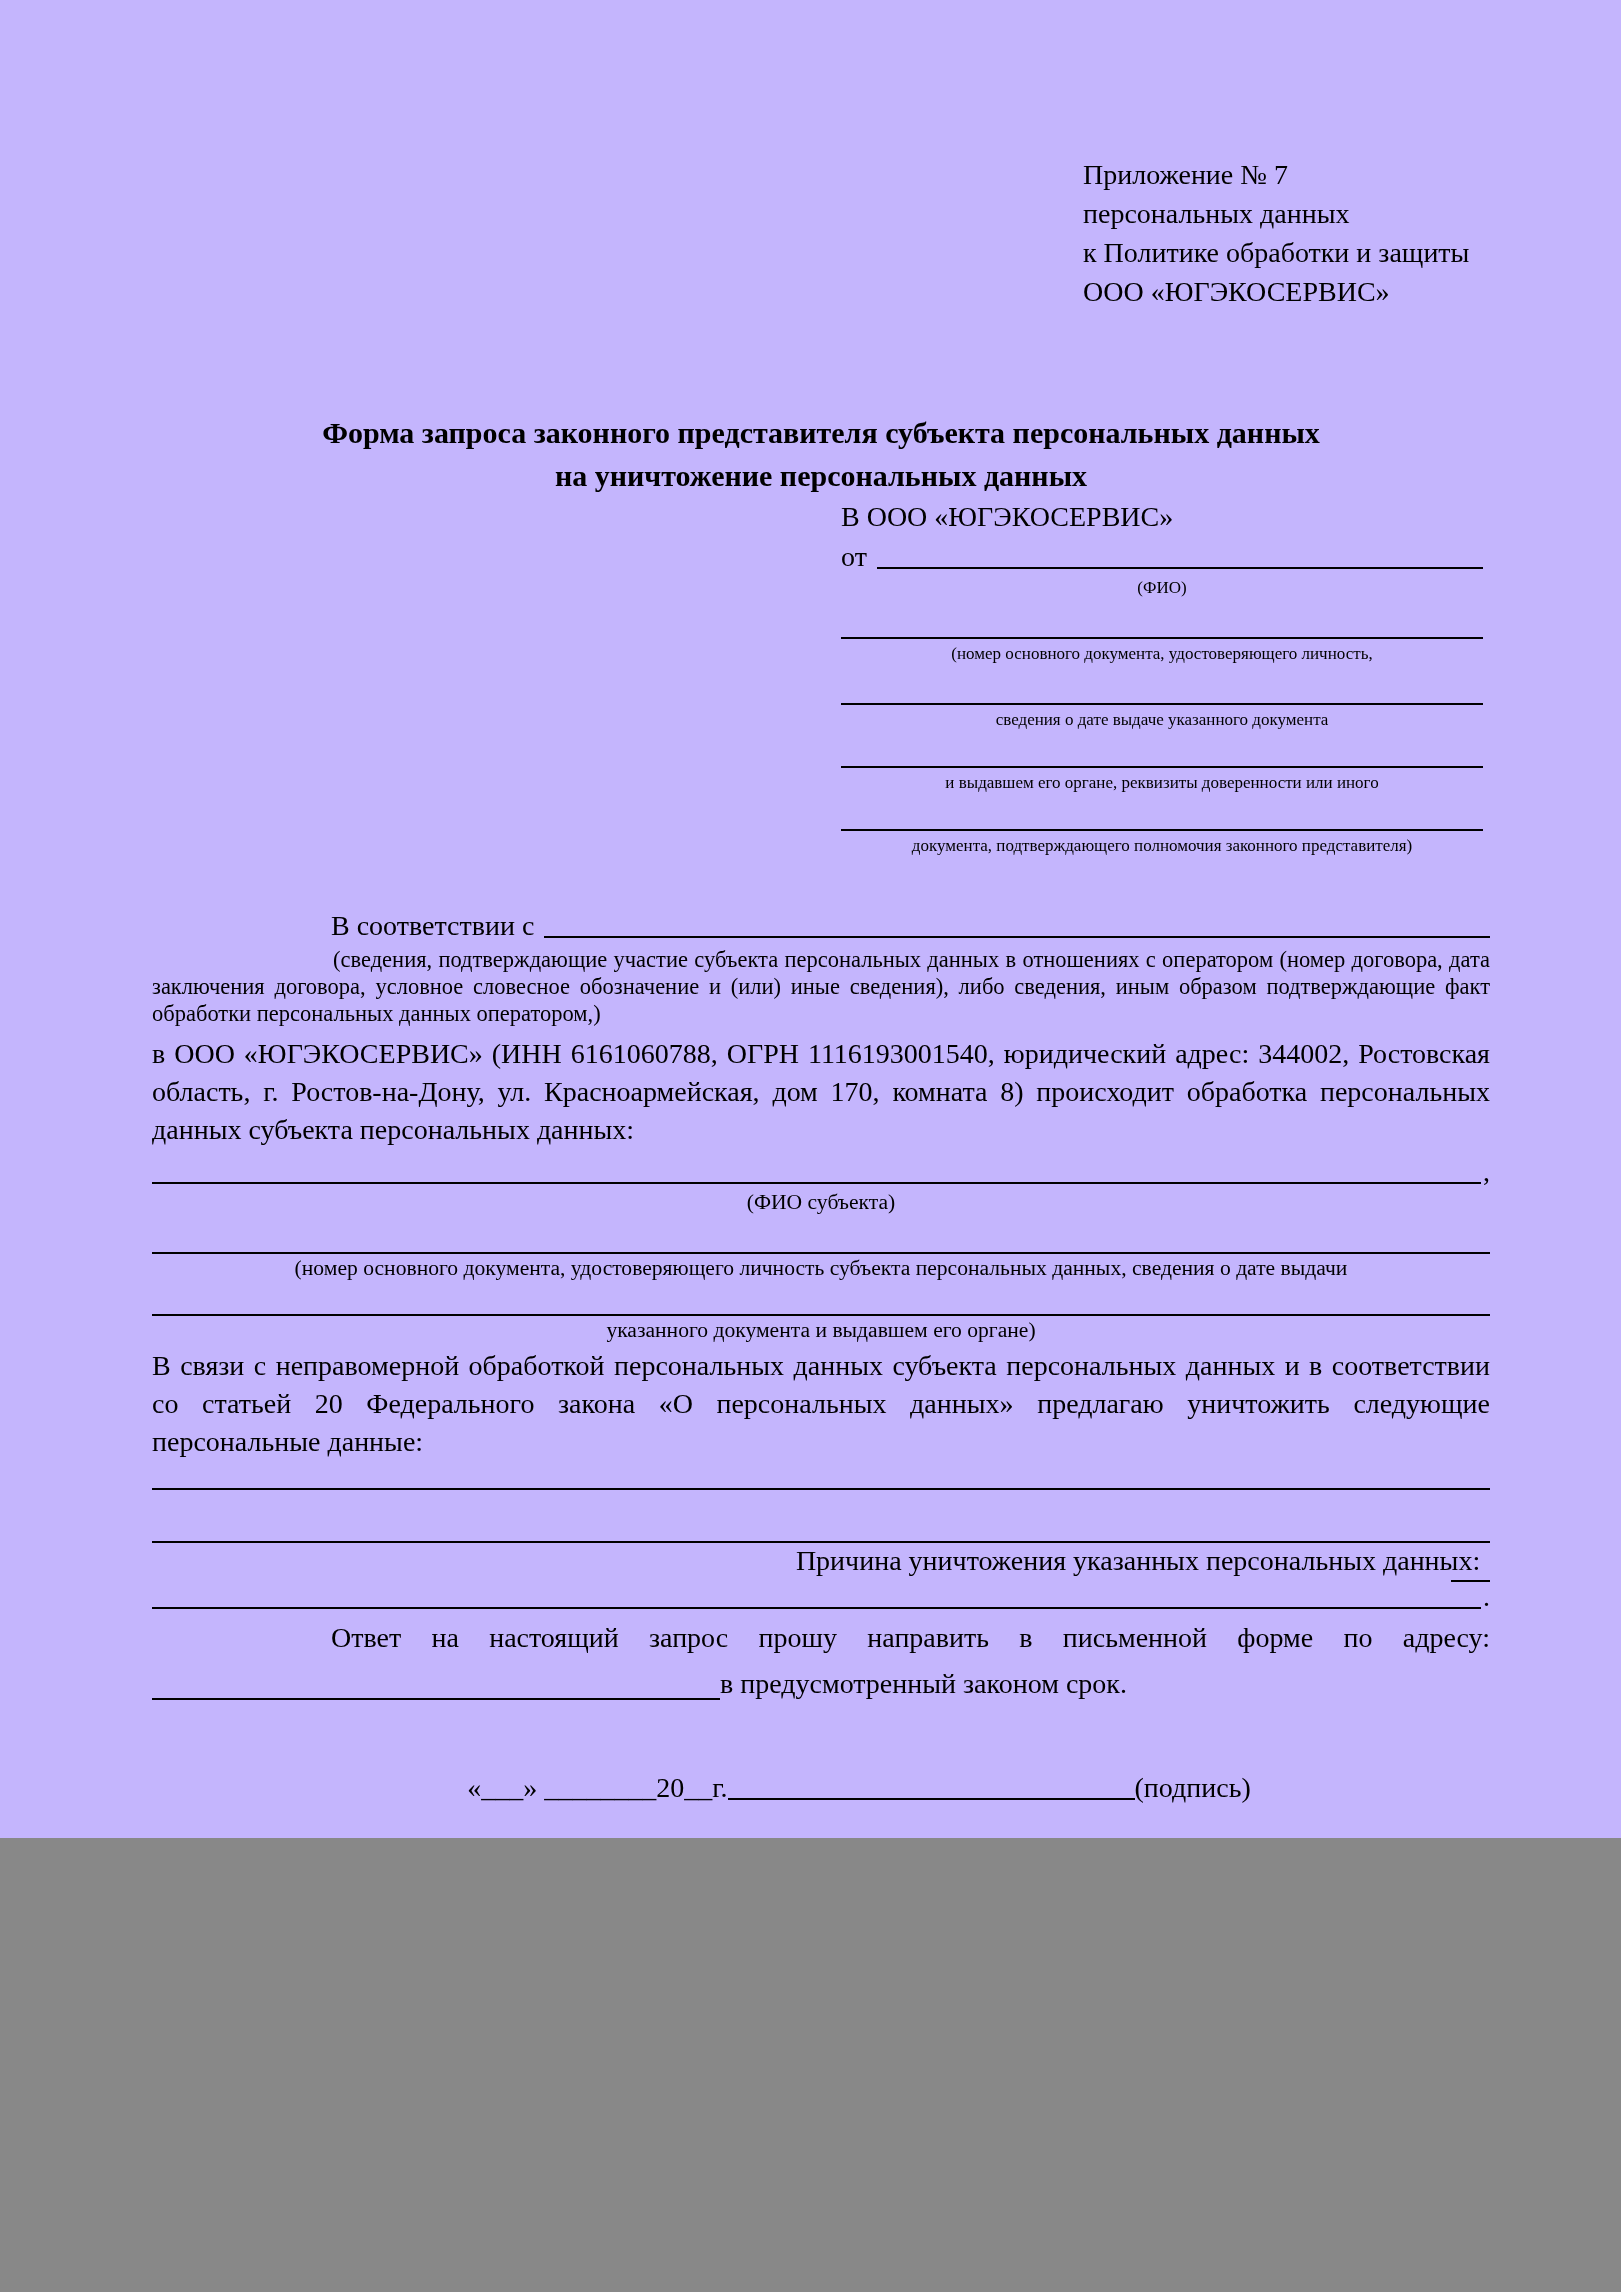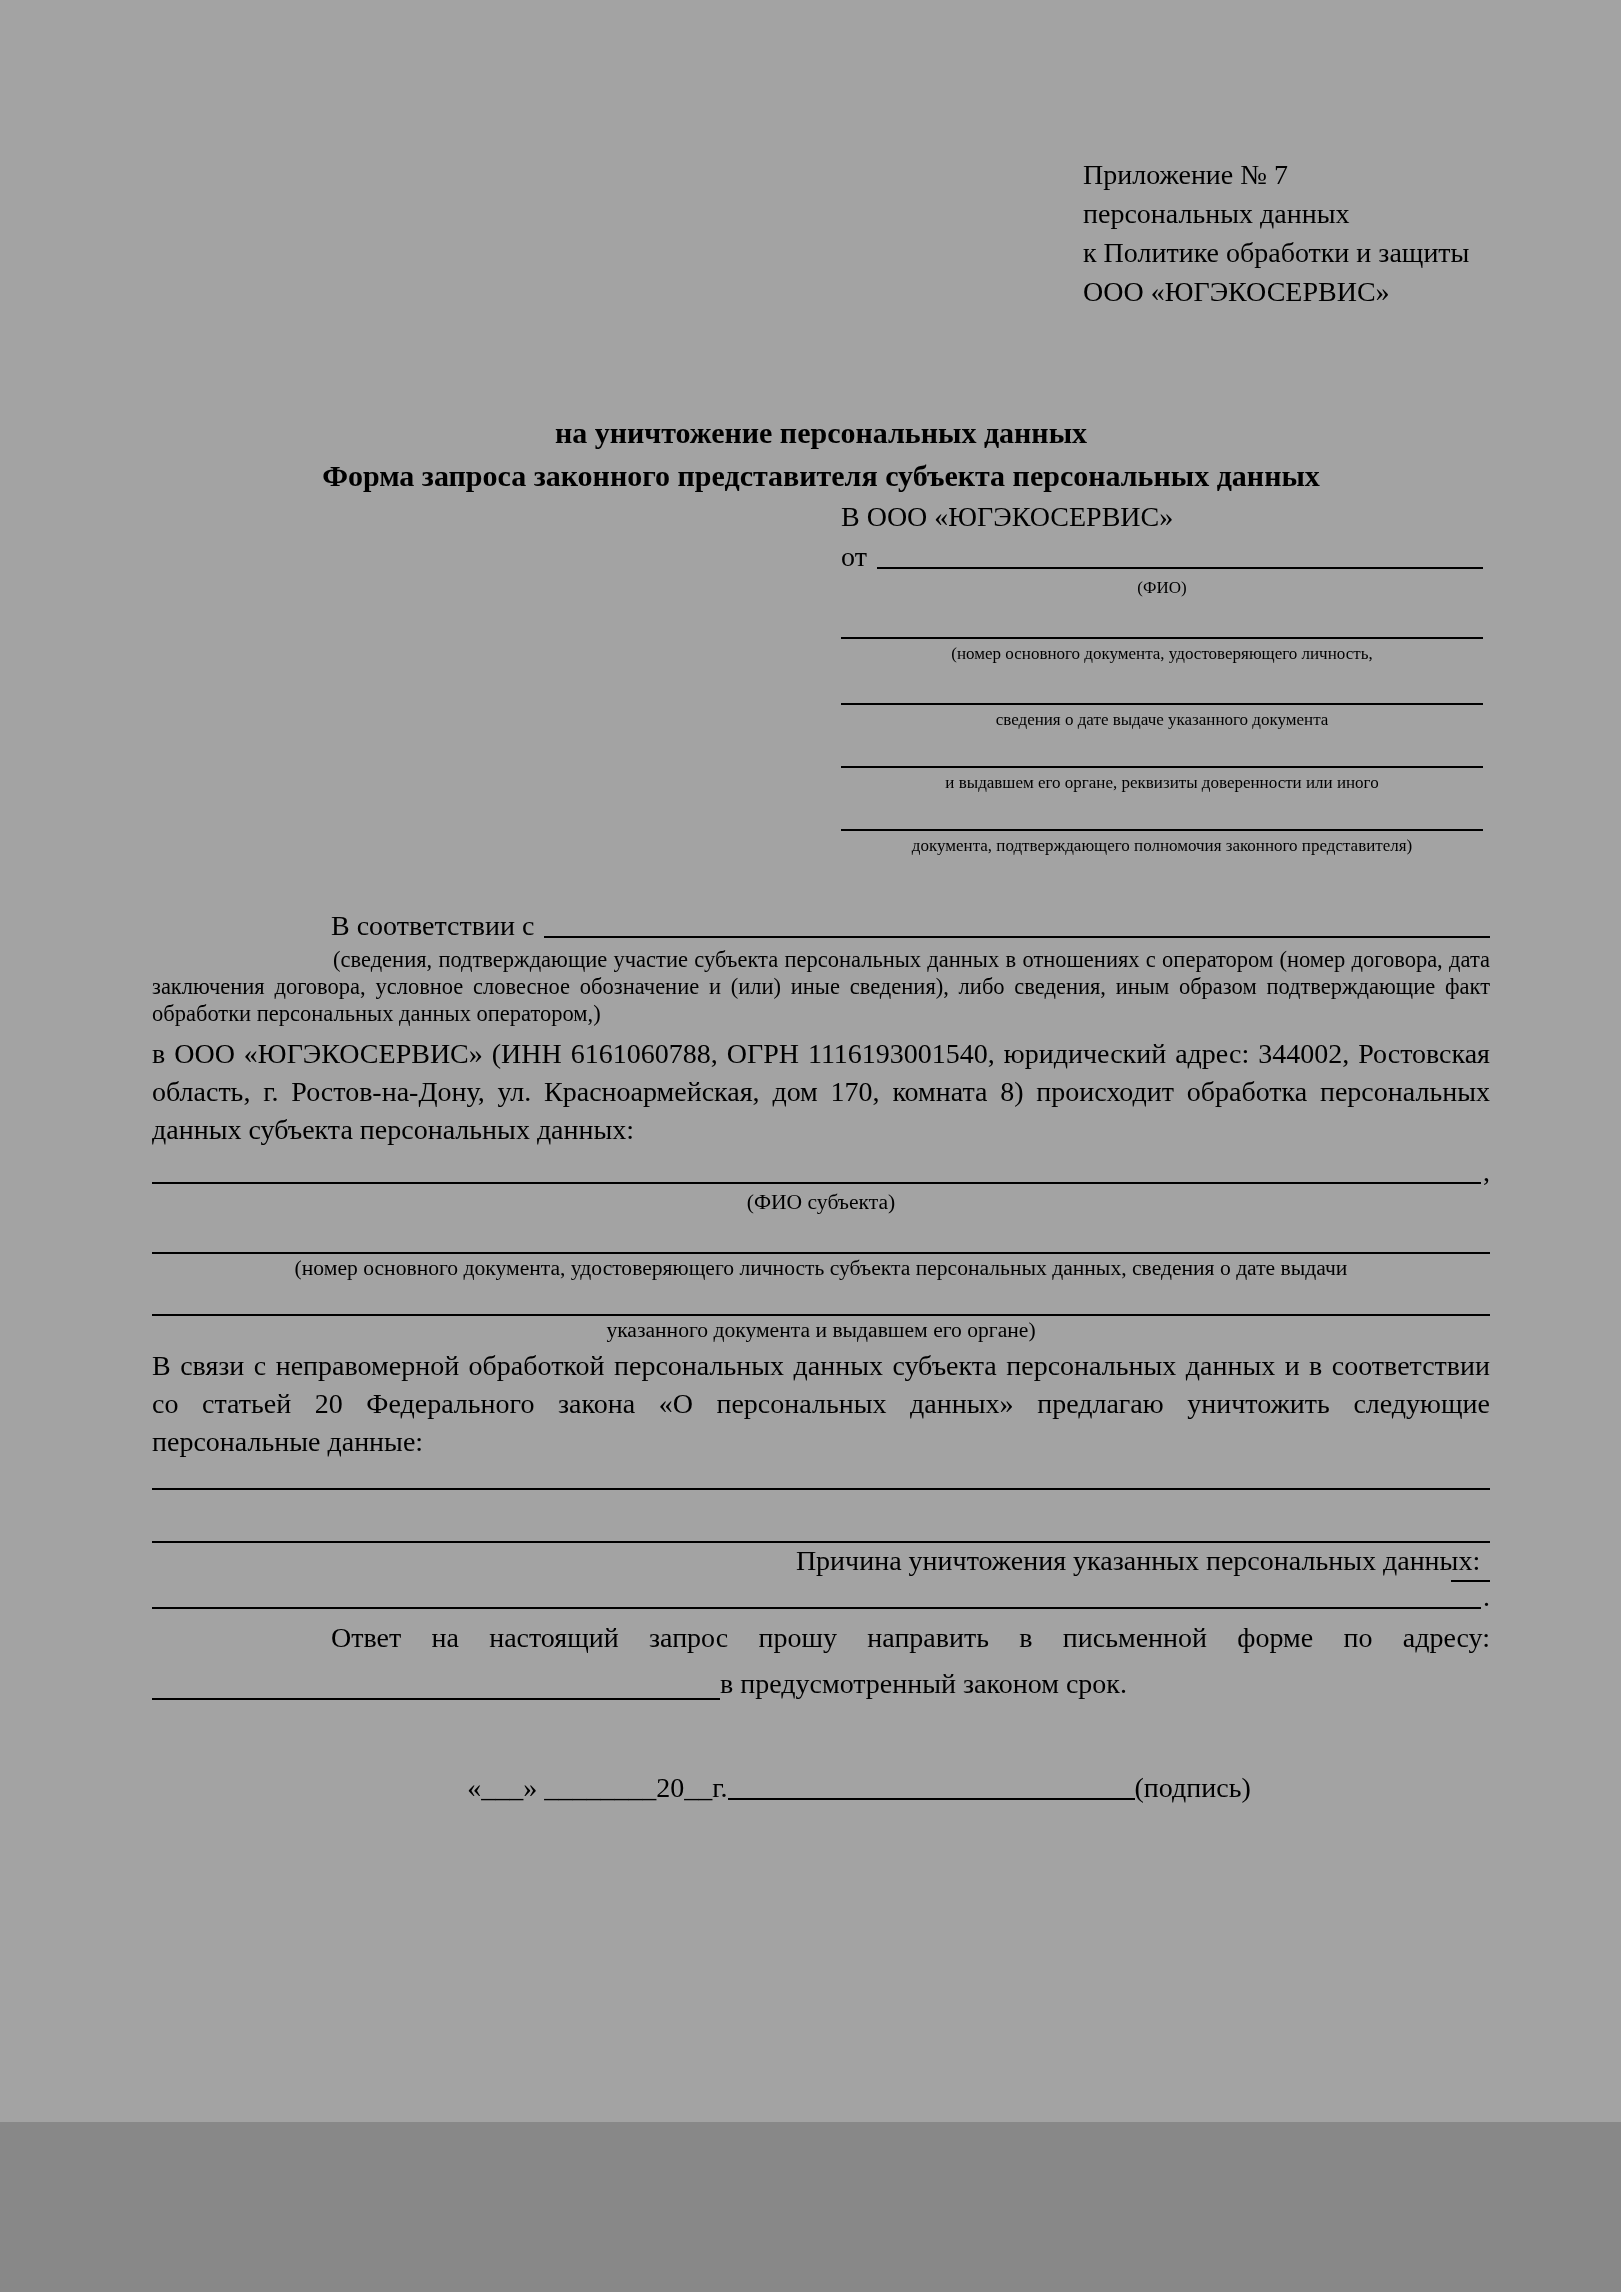--- a/index.html
+++ b/index.html
@@ -1,18 +1,18 @@
 <!DOCTYPE html>
 <html><head>
 <meta charset="utf-8">
 <style>
   html,body { margin:0; padding:0; background:#888; }
   .page {
-    width:1621px; height:2122px;
-    background:#a3a3a3;
+    width:1621px; height:1838px;
+    background:#c4b5fd;
     margin:0 auto;
     box-sizing:border-box;
     padding:0 131px 0 152px;
     font-family:"Liberation Serif","DejaVu Serif",serif;
     color:#000;
     position:relative;
     overflow:hidden;
   }
   .hdr { margin-top:155px; margin-left:931px; font-size:28px; line-height:39px; }
   .title { margin-top:100px; text-align:center; font-weight:bold; font-size:30px; line-height:43px; }
@@ -57,22 +57,22 @@
 <div class="page">
 
   <div class="hdr">
     <div>Приложение № 7</div>
     <div>персональных данных</div>
     <div>к Политике обработки и защиты</div>
     <div>ООО «ЮГЭКОСЕРВИС»</div>
   </div>
 
   <div class="title">
+    <div>Форма запроса законного представителя субъекта персональных данных</div>
     <div>на уничтожение персональных данных</div>
-    <div>Форма запроса законного представителя субъекта персональных данных</div>
   </div>
 
   <div class="addressee">
     <div class="addr-to">В ООО «ЮГЭКОСЕРВИС»</div>
     <div class="flex-row from-row">
       <span class="from-label">от</span>
       <span class="fill"></span>
     </div>
     <div class="fcap">(ФИО)</div>
     <div class="fline"></div>

